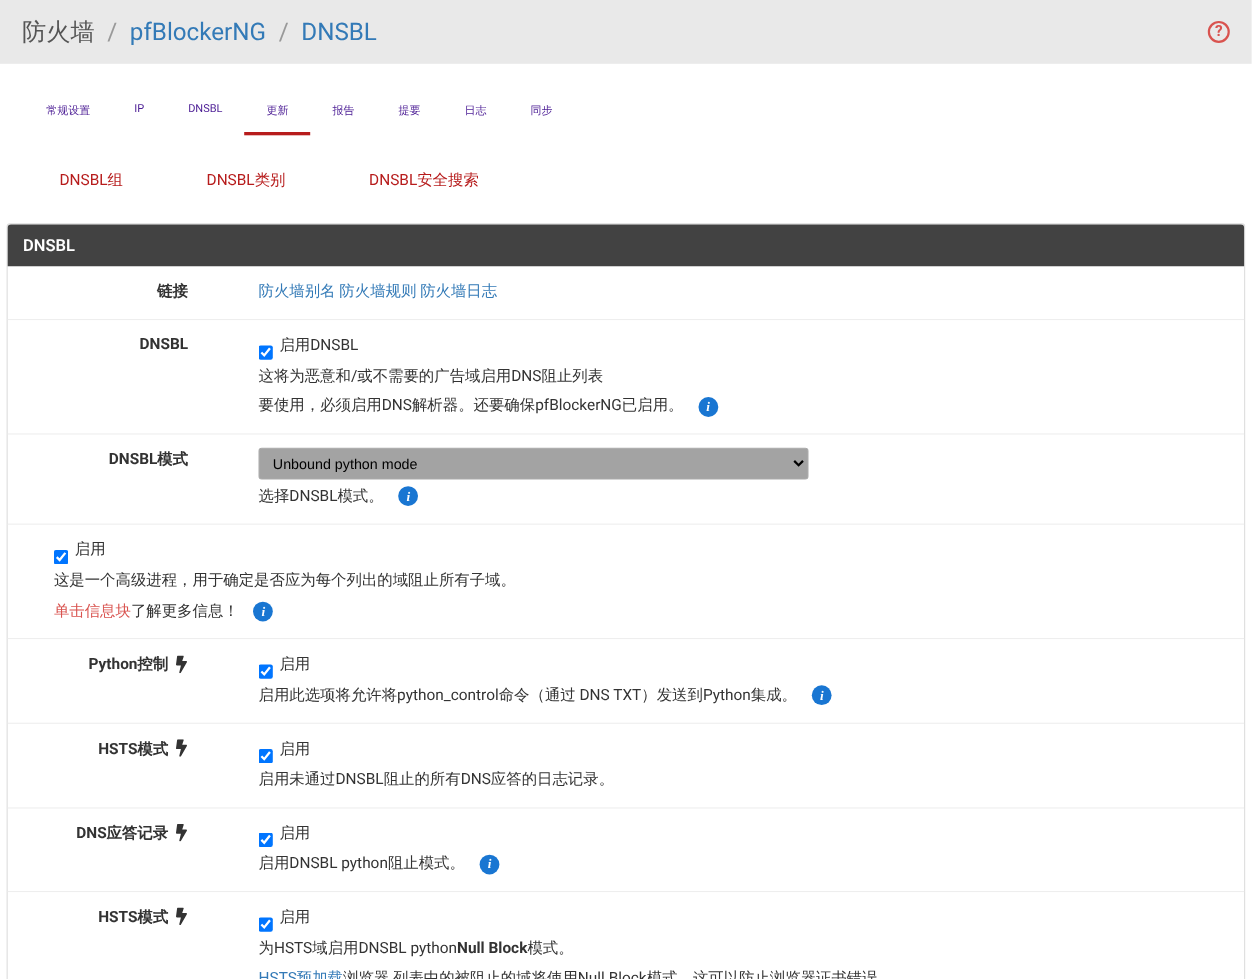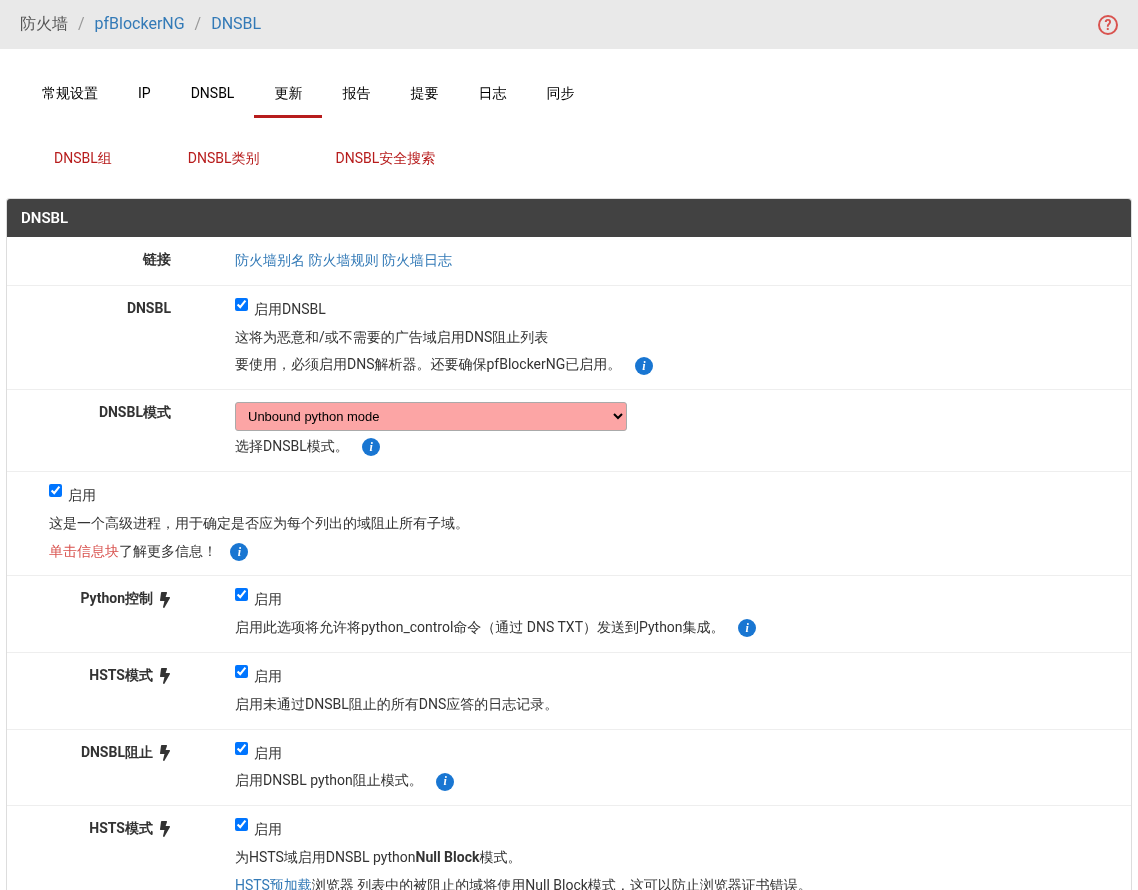--- a/index.html
+++ b/index.html
@@ -1,39 +1,39 @@
 <!DOCTYPE html>
 <html><head>
 <meta charset="utf-8">
 <style>
 * { box-sizing: border-box; margin: 0; padding: 0; }
 body { font-family: -apple-system, BlinkMacSystemFont, "Segoe UI", Roboto, "Helvetica Neue", Arial, sans-serif; font-size: 14px; color: #212529; background: #fff; }
 .breadcrumb-bar { background: #e9e9e9; padding: 14px 20px; display: flex; align-items: center; justify-content: space-between; }
-.breadcrumb { font-size: 16px; color: #555; }
+.breadcrumb { font-size: 22px; color: #555; }
 .breadcrumb a { color: #337ab7; text-decoration: none; }
 .breadcrumb .sep { color: #999; margin: 0 6px; }
 .help-icon { color: #d9534f; font-weight: bold; font-size: 18px; cursor: pointer; width: 20px; height: 20px; border: 2px solid #d9534f; border-radius: 50%; display: inline-flex; align-items: center; justify-content: center; font-size: 14px; }
 .tabs { display: flex; padding: 24px 22px 0 22px; gap: 0; }
-.tab { padding: 12px 20px; color: #000000; font-size: 14px; cursor: pointer; border-bottom: 3px solid transparent; }
+.tab { padding: 12px 20px; color: #4c1d95; font-size: 10px; cursor: pointer; border-bottom: 3px solid transparent; }
 .tab.active { border-bottom-color: #b71c1c; }
 .subtabs { display: flex; padding: 22px 22px 20px 22px; gap: 0; }
 .subtab { padding: 10px 20px 10px 0; margin-right: 24px; color: #b71c1c; font-size: 14px; cursor: pointer; margin-left: 32px; }
 .panel { border: 1px solid #ddd; border-radius: 3px 3px 0 0; margin: 0 6px; }
 .panel-header { background: #424242; color: #fff; padding: 10px 14px; font-size: 15px; font-weight: 600; border-radius: 3px 3px 0 0; }
 .panel-body { padding: 0; }
 .form-row { display: flex; padding: 12px 14px 12px 0; border-bottom: 1px solid #eee; }
 .form-label { width: 186px; text-align: right; padding-right: 22px; font-weight: 700; color: #333; font-size: 14px; padding-top: 2px; display: flex; justify-content: flex-end; align-items: flex-start; }
 .form-label .bolt { margin-left: 6px; color: #333; }
 .form-content { flex: 1; color: #333; line-height: 1.7; padding-left: 42px; }
 .form-content a { color: #337ab7; text-decoration: none; }
-.checkbox-line { display: flex; align-items: flex-start; }
+.checkbox-line { display: flex; align-items: flex-end; }
 .checkbox-line input[type="checkbox"] { margin-right: 6px; accent-color: #0075ff; width: 13px; height: 13px; }
 .help-text { color: #333; margin-top: 4px; }
 .info-badge { display: inline-flex; align-items: center; justify-content: center; width: 18px; height: 18px; background: #1976d2; color: #fff; border-radius: 50%; font-size: 12px; font-style: italic; font-family: serif; font-weight: bold; margin-left: 10px; cursor: pointer; vertical-align: middle; }
-.select-wrap select { width: 392px; padding: 5px 8px; border: 1px solid #aaa; border-radius: 3px; background: #fca5a5; font-size: 13px; }
+.select-wrap select { width: 500px; padding: 5px 8px; border: 1px solid #aaa; border-radius: 3px; background: #a3a3a3; font-size: 13px; }
 .red-link { color: #d9534f; }
 .bolt-svg { width: 12px; height: 16px; vertical-align: middle; }
 </style>
 </head>
 <body>
 
 <div class="breadcrumb-bar">
   <div class="breadcrumb">
     <span>防火墙</span>
     <span class="sep">/</span>
@@ -148,21 +148,21 @@
         <label class="checkbox-line">
           <input type="checkbox" checked="" style="">
           <span>启用</span>
         </label>
         <div class="help-text">启用未通过DNSBL阻止的所有DNS应答的日志记录。</div>
       </div>
     </div>
 
     <div class="form-row">
       <div class="form-label">
-        <span>DNSBL阻止</span>
+        <span>DNS应答记录</span>
         <span class="bolt"><svg class="bolt-svg" viewBox="0 0 320 512" fill="currentColor">
               <path d="M296 160H180.6l42.6-129.8C227.2 15 215.7 0 200 0H56C44 0 33.8 8.9 32.2 20.8l-32 240C-1.7 275.2 9.5 288 24 288h118.7L96.6 482.5c-3.6 15.2 8 29.5 23.3 29.5 8.4 0 16.4-4.4 20.8-12l176-304c9.3-15.9-2.2-36-20.7-36z"></path>
             </svg></span>
       </div>
       <div class="form-content">
         <label class="checkbox-line">
           <input type="checkbox" checked="" style="">
           <span>启用</span>
         </label>
         <div class="help-text">

